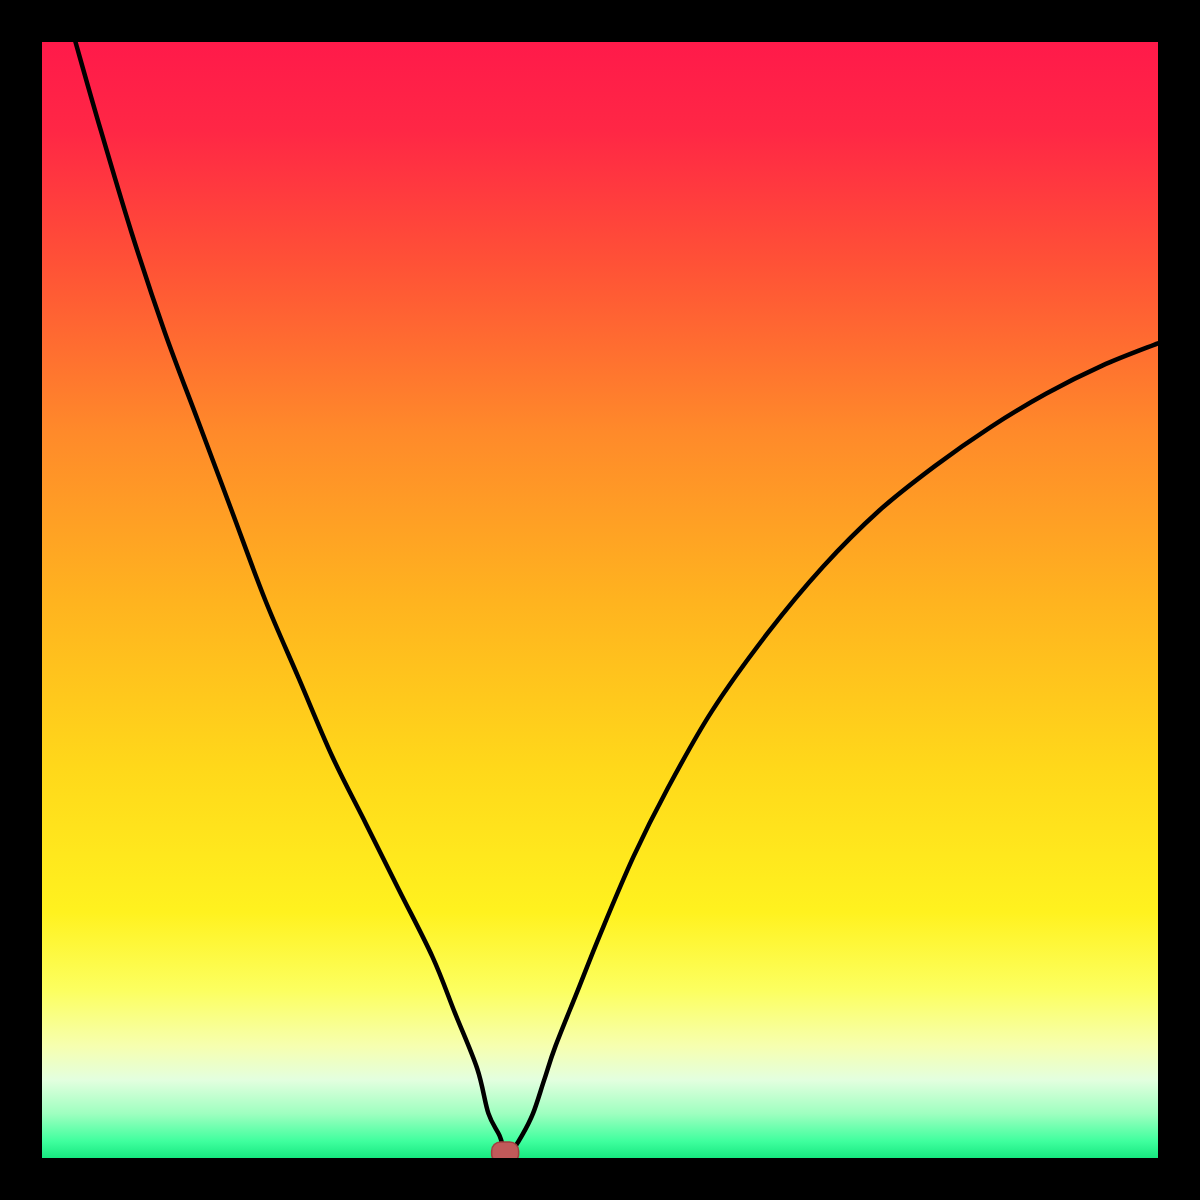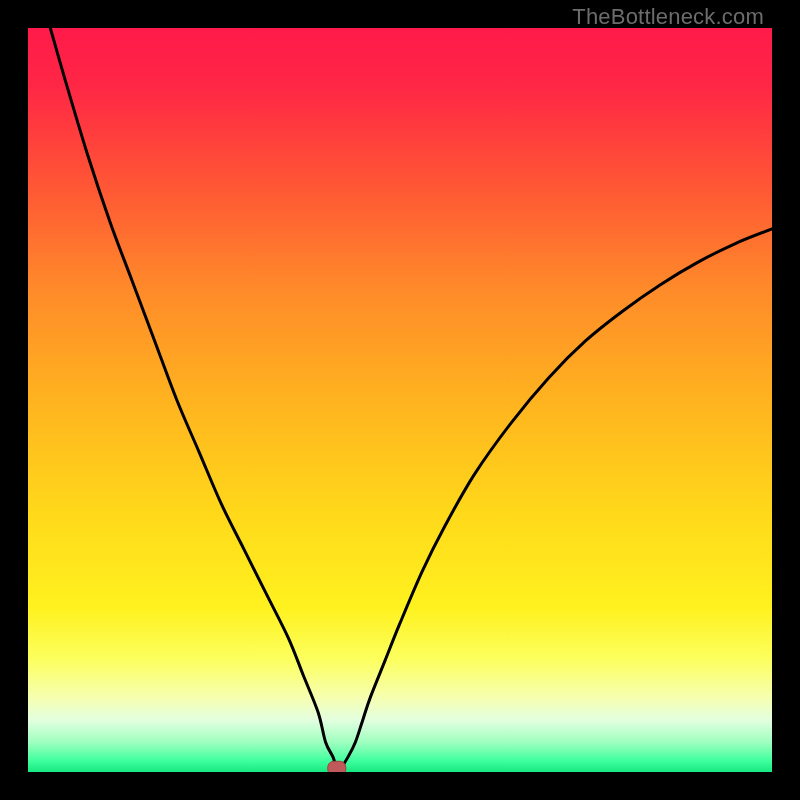--- a/index.html
+++ b/index.html
@@ -59,14 +59,13 @@
             <stop offset="98.5%" stop-color="#3fff9e"></stop>
             <stop offset="100%" stop-color="#17e880"></stop>
           </linearGradient>
       </defs>
       <rect x="0" y="0" width="744" height="744" fill="url(#bg-grad)"></rect>
       <path id="curve-path" d="M 22.32 0 C 24.8 8.679999999999987 31.000000000000004 30.999999999999925 37.2 52.07999999999993 C 43.400000000000006 73.15999999999993 52.080000000000005 102.92 59.52 126.48000000000002 C 66.96000000000001 150.04000000000005 74.4 172.36000000000007 81.84 193.44000000000005 C 89.28 214.52000000000004 96.72000000000001 233.11999999999998 104.16000000000001 252.95999999999998 C 111.60000000000001 272.79999999999995 119.04 292.64 126.48 312.48 C 133.92000000000002 332.32000000000005 141.36 353.4 148.8 372 C 156.24 390.6 163.68 406.71999999999997 171.12 424.08 C 178.56 441.44 186 460.04 193.44 476.16 C 200.88 492.28000000000003 208.32 505.91999999999996 215.76 520.8 C 223.2 535.68 230.64000000000001 550.5600000000001 238.08 565.44 C 245.52 580.32 254.2 596.44 260.4 610.08 C 266.59999999999997 623.72 270.31999999999994 634.88 275.28 647.28 C 280.24 659.68 286.44 673.32 290.16 684.48 C 293.88000000000005 695.64 295.12 706.8 297.6 714.24 C 300.08000000000004 721.6800000000001 303.17999999999995 724.78 305.03999999999996 729.12 C 306.9 733.46 307.52 738.42 308.76 740.28 C 310 742.14 310.61999999999995 742.14 312.47999999999996 740.28 C 314.34 738.42 317.44 733.46 319.92 729.12 C 322.40000000000003 724.78 324.88 720.44 327.36 714.24 C 329.84000000000003 708.04 332.32 699.3599999999999 334.8 691.92 C 337.28000000000003 684.48 338.52 679.52 342.24 669.6 C 345.96000000000004 659.6800000000001 352.16 644.8 357.12 632.4 C 362.08 620 365.8 610.08 372 595.2 C 378.2 580.32 386.88 559.24 394.32 543.12 C 401.76 527 407.96000000000004 514.6 416.64000000000004 498.48 C 425.32000000000005 482.36 435.24 463.76 446.4 446.4 C 457.55999999999995 429.03999999999996 471.20000000000005 410.44 483.6 394.32 C 496 378.2 508.4 363.32 520.8 349.68 C 533.1999999999999 336.04 545.6 323.64 558 312.48 C 570.4 301.32000000000005 582.8000000000001 292.02000000000004 595.2 282.72 C 607.6 273.42 620 264.74 632.4 256.68 C 644.8 248.62 657.2 241.17999999999995 669.6 234.35999999999996 C 682 227.53999999999996 694.4 221.33999999999997 706.8 215.76 C 719.1999999999999 210.18 737.8 203.35999999999999 744 200.88" fill="none" stroke="#000000" stroke-width="3" stroke-linejoin="round" stroke-linecap="round"></path>
       <rect id="marker-dot" rx="6" ry="6" x="299.76" y="733.28" width="18" height="14" fill="#c05a5a" stroke="#a04040" stroke-width="1"></rect>
     </svg>
   </div>
 
-  <div class="watermark">TheBottleneck.com</div>
 </div>
 
 </body></html>

